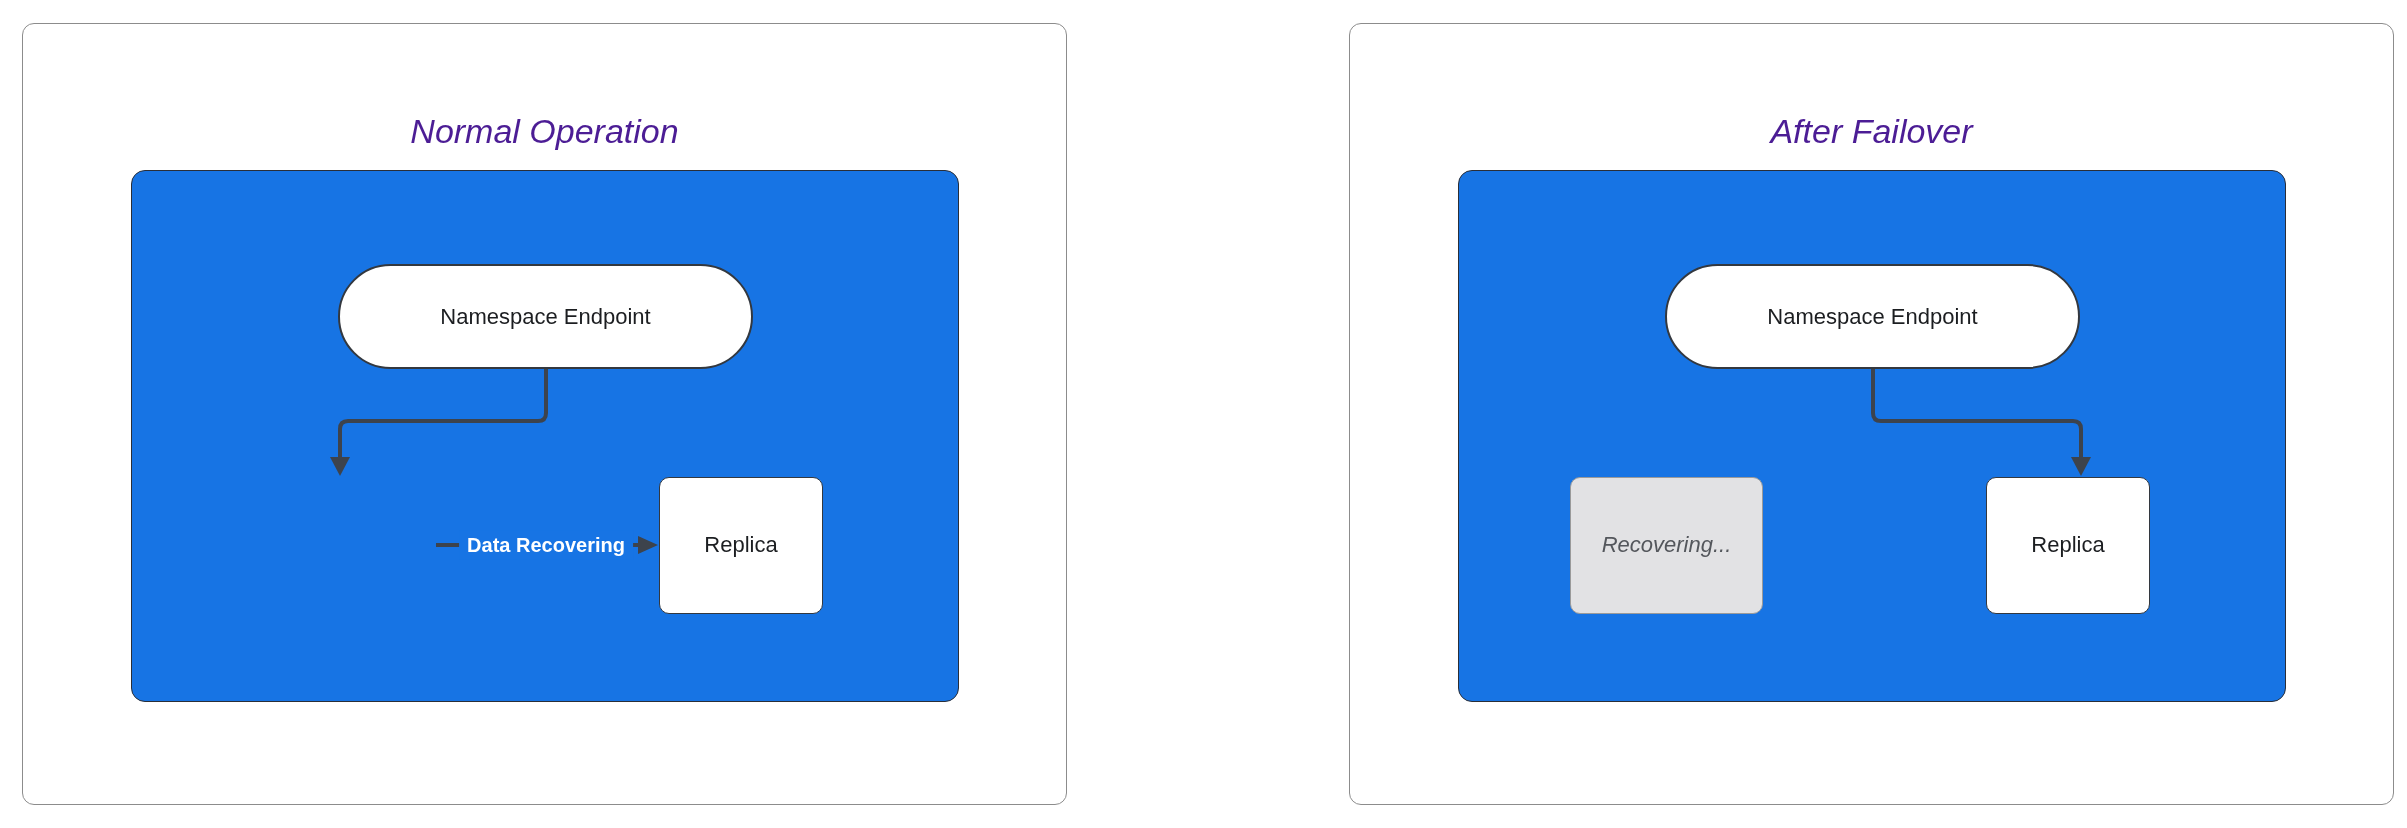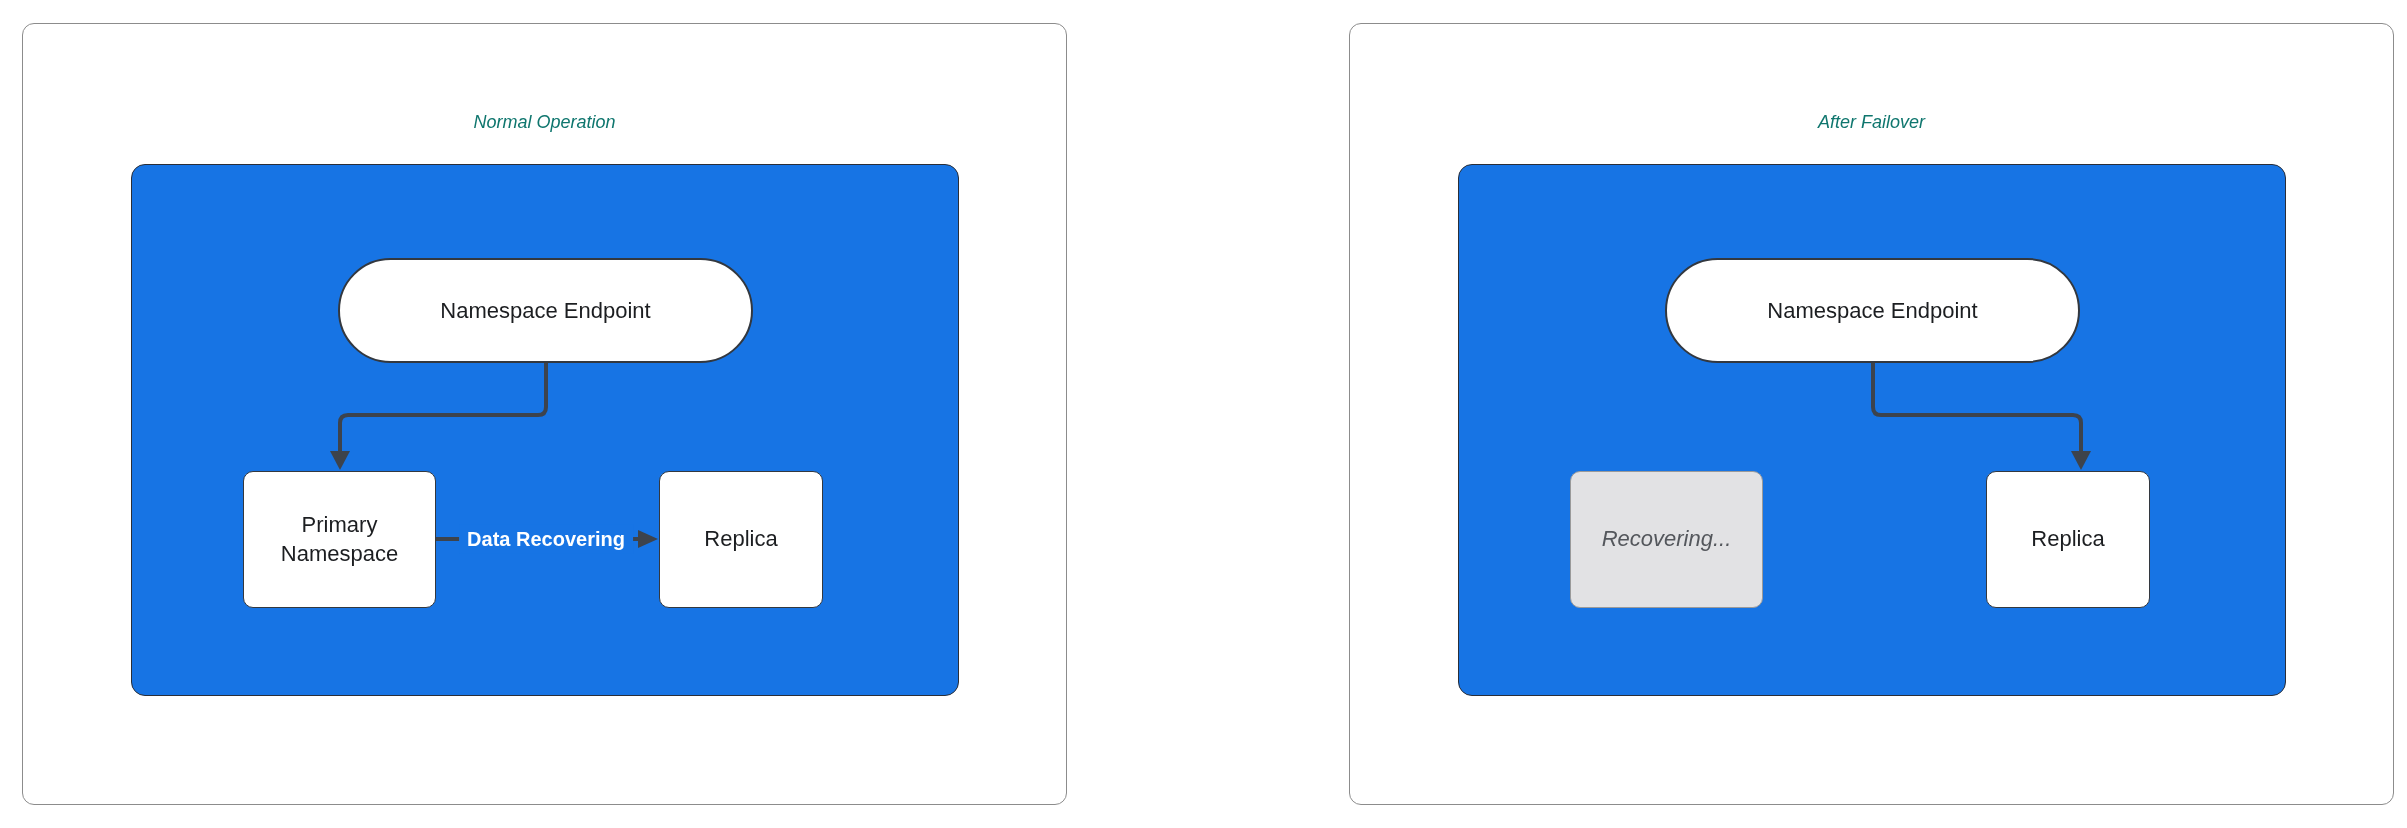--- a/index.html
+++ b/index.html
@@ -22,28 +22,28 @@
     box-sizing: border-box;
   }
   .panel-left  { left: 22px; }
   .panel-right { left: 1349px; }
   .panel-title {
     position: absolute;
     top: 88px;
     left: 0;
     width: 100%;
     text-align: center;
-    font-size: 18px;
+    font-size: 34px;
     font-style: italic;
-    color: #0f766e;
+    color: #4c1d95;
   }
   .blue-box {
     position: absolute;
     left: 108px;
-    top: 140px;
+    top: 146px;
     width: 828px;
     height: 532px;
     background: #1774e4;
     border: 1.5px solid #2a2e37;
     border-radius: 14px;
     box-sizing: border-box;
   }
   .pill {
     position: absolute;
     left: 206px;
@@ -133,21 +133,20 @@
     <div class="blue-box">
       <svg class="wires" viewBox="0 0 828 532">
         <path d="M414,198 L414,242 Q414,250 406,250 L216,250 Q208,250 208,258 L208,288" fill="none" stroke="#3d434c" stroke-width="4"></path>
         <polygon points="208,305 198,286 218,286" fill="#3d434c"></polygon>
         <path d="M304,374 L506,374" fill="none" stroke="#3d434c" stroke-width="4"></path>
         <polygon points="526,374 506,365 506,383" fill="#3d434c"></polygon>
       </svg>
 
       <div class="pill">Namespace Endpoint</div>
 
-      <div class="node node-a">Primary Namespace</div>
 
       <div class="node node-b">Replica</div>
 
       <div class="edge-label">Data Recovering</div>
     </div>
   </div>
 
 
   <div class="panel panel-right">
     <div class="panel-title">After Failover</div>

